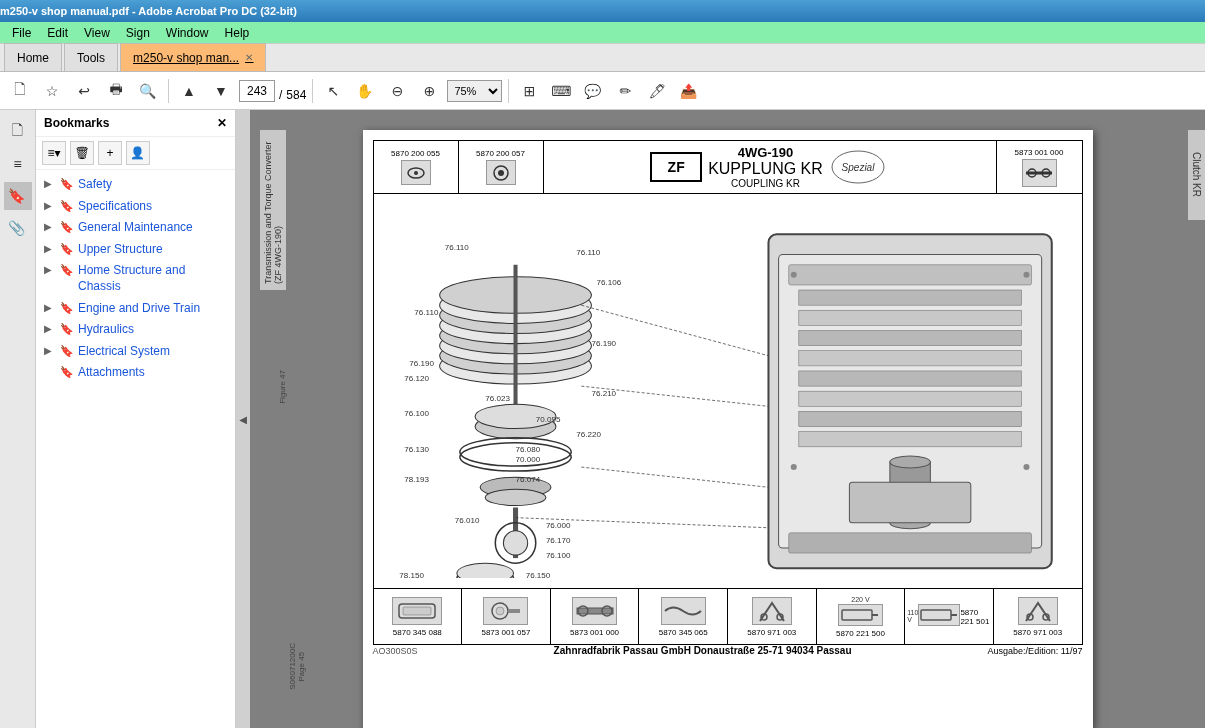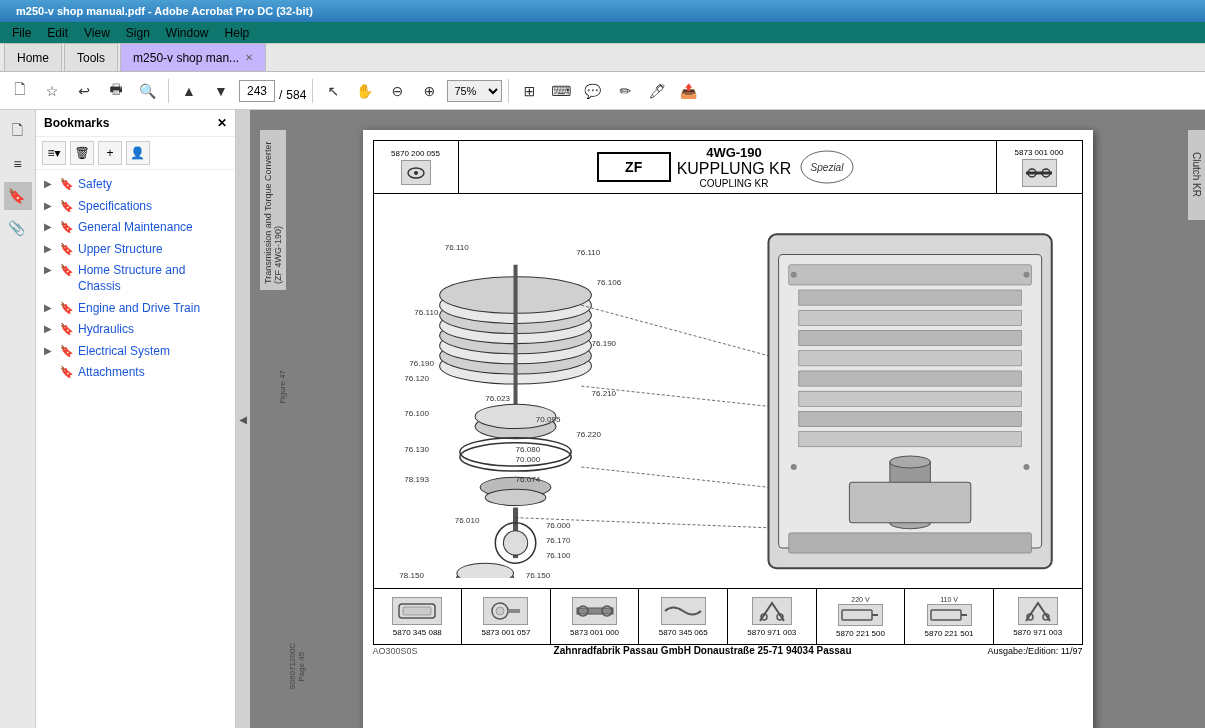--- a/index.html
+++ b/index.html
@@ -5,29 +5,29 @@
     * { margin: 0; padding: 0; box-sizing: border-box; }
     body { width: 1205px; height: 728px; overflow: hidden; font-family: Arial, sans-serif; font-size: 12px; background: #f0f0f0; }
 
     
     .title-bar {
       height: 22px;
       background: linear-gradient(to bottom, #4a9fd4, #2a7ab8);
       color: white;
       display: flex;
       align-items: center;
-      padding: 0 16px;
+      padding: 0 0;
       font-size: 11px;
       font-weight: bold;
     }
 
     
     .menu-bar {
       height: 22px;
-      background: #0f766e;
+      background: #86efac;
       display: flex;
       align-items: center;
       padding: 0 4px;
       border-bottom: 1px solid #ccc;
     }
     .menu-item {
       padding: 2px 8px;
       cursor: pointer;
       font-size: 12px;
       color: #000;
@@ -49,22 +49,23 @@
       align-items: center;
       cursor: pointer;
       font-size: 12px;
       border: 1px solid #bbb;
       border-bottom: none;
       background: #e0e0e0;
       margin-right: 2px;
       gap: 6px;
     }
     .tab.active {
-      background: #c4b5fd;
+      background: #fdba74;
       border-color: #bbb;
+      text-decoration: underline;
     }
     .tab-close {
       font-size: 10px;
       color: #666;
       cursor: pointer;
     }
 
     
     .toolbar {
       height: 38px;
@@ -255,21 +256,21 @@
     }
 
     
     .diagram-svg {
       width: 100%;
       max-height: 380px;
     }
 
     
     .zf-logo {
-      width: 74px;
+      width: 52px;
       height: 30px;
       border: 2px solid #000;
       display: flex;
       align-items: center;
       justify-content: center;
       font-weight: bold;
       font-size: 14px;
       color: #000;
     }
     .spezial-logo {
@@ -453,20 +454,29 @@
         <div style="border-right:1px solid #000;padding:3px 4px;display:flex;flex-direction:column;align-items:center;justify-content:center;width:85px;">
           <span>5870 200 055</span>
           <div style="width:30px;height:25px;background:#ddd;border:1px solid #999;display:flex;align-items:center;justify-content:center;margin-top:2px;">
             <svg width="20" height="20" viewBox="0 0 20 20">
                 <ellipse cx="10" cy="10" rx="8" ry="5" fill="none" stroke="#333" stroke-width="1.5"></ellipse>
                 <circle cx="10" cy="10" r="2" fill="#333"></circle>
               </svg>
           </div>
         </div>
 
+        <div style="border-right:1px solid #000;padding:3px 4px;display:flex;flex-direction:column;align-items:center;justify-content:center;width:85px;">
+          <span>5870 200 057</span>
+          <div style="width:30px;height:25px;background:#ddd;border:1px solid #999;display:flex;align-items:center;justify-content:center;margin-top:2px;">
+            <svg width="20" height="20" viewBox="0 0 20 20">
+                <circle cx="10" cy="10" r="7" fill="none" stroke="#333" stroke-width="1.5"></circle>
+                <circle cx="10" cy="10" r="3" fill="#333"></circle>
+              </svg>
+          </div>
+        </div>
 
         <div style="flex:1;border-right:1px solid #000;padding:4px;display:flex;align-items:center;gap:6px;justify-content:center;">
           <div class="zf-logo">ZF</div>
           <div style="text-align:center;">
             <div style="font-size:13px;font-weight:bold;">4WG-190</div>
             <div style="font-size:16px;font-weight:normal;">KUPPLUNG KR</div>
             <div style="font-size:10px;">COUPLING KR</div>
           </div>
           <div class="spezial-logo">
             <svg width="55" height="35" viewBox="0 0 55 35">
@@ -641,21 +651,21 @@
         <div style="flex:1;border-right:1px solid #000;padding:3px 2px;display:flex;flex-direction:column;align-items:center;justify-content:center;">
           <div style="font-size:7px;color:#333;margin-bottom:1px;">220 V</div>
           <div style="width:45px;height:22px;background:#ddd;border:1px solid #999;display:flex;align-items:center;justify-content:center;margin-bottom:3px;">
             <svg width="40" height="18" viewBox="0 0 40 18">
                 <rect x="2" y="4" width="30" height="10" rx="1" fill="none" stroke="#555" stroke-width="1.5"></rect>
                 <line x1="32" y1="9" x2="38" y2="9" stroke="#555" stroke-width="2"></line>
               </svg>
           </div>
           <span>5870 221 500</span>
         </div>
-        <div style="flex:1;border-right:1px solid #000;padding:3px 2px;display:flex;flex-direction:column;align-items:center;justify-content:center;">
+        <div style="flex:1;border-right:1px solid #000;padding:3px 2px;display:flex;flex-direction:row;align-items:center;justify-content:center;">
           <div style="font-size:7px;color:#333;margin-bottom:1px;">110 V</div>
           <div style="width:45px;height:22px;background:#ddd;border:1px solid #999;display:flex;align-items:center;justify-content:center;margin-bottom:3px;">
             <svg width="40" height="18" viewBox="0 0 40 18">
                 <rect x="2" y="4" width="30" height="10" rx="1" fill="none" stroke="#555" stroke-width="1.5"></rect>
                 <line x1="32" y1="9" x2="38" y2="9" stroke="#555" stroke-width="2"></line>
               </svg>
           </div>
           <span>5870 221 501</span>
         </div>
         <div style="flex:1;padding:3px 2px;display:flex;flex-direction:column;align-items:center;justify-content:center;">

